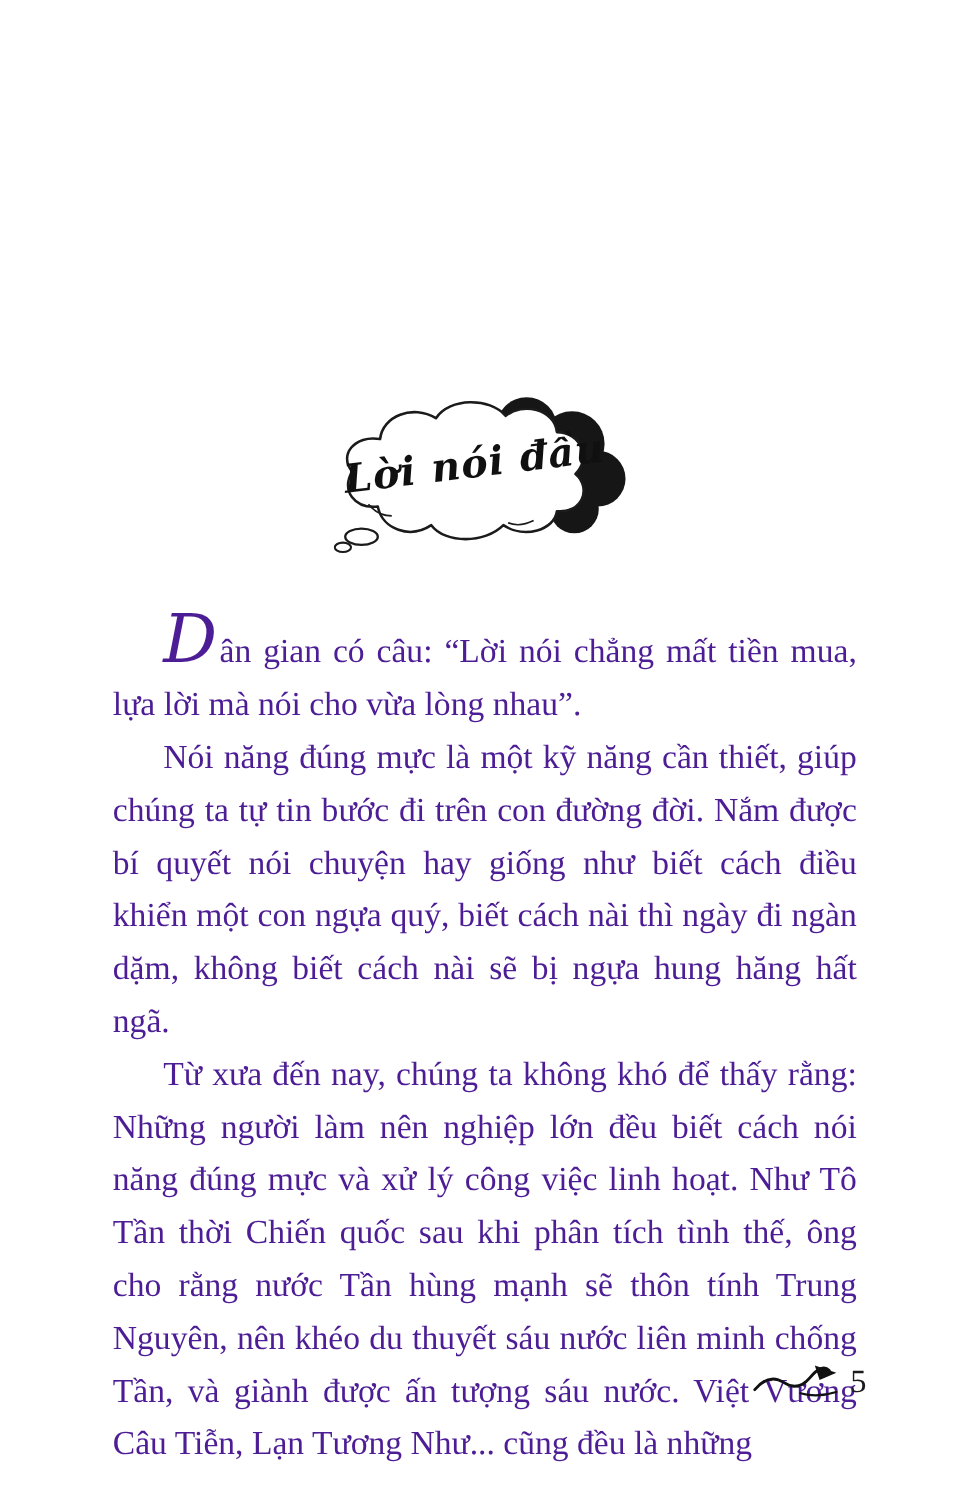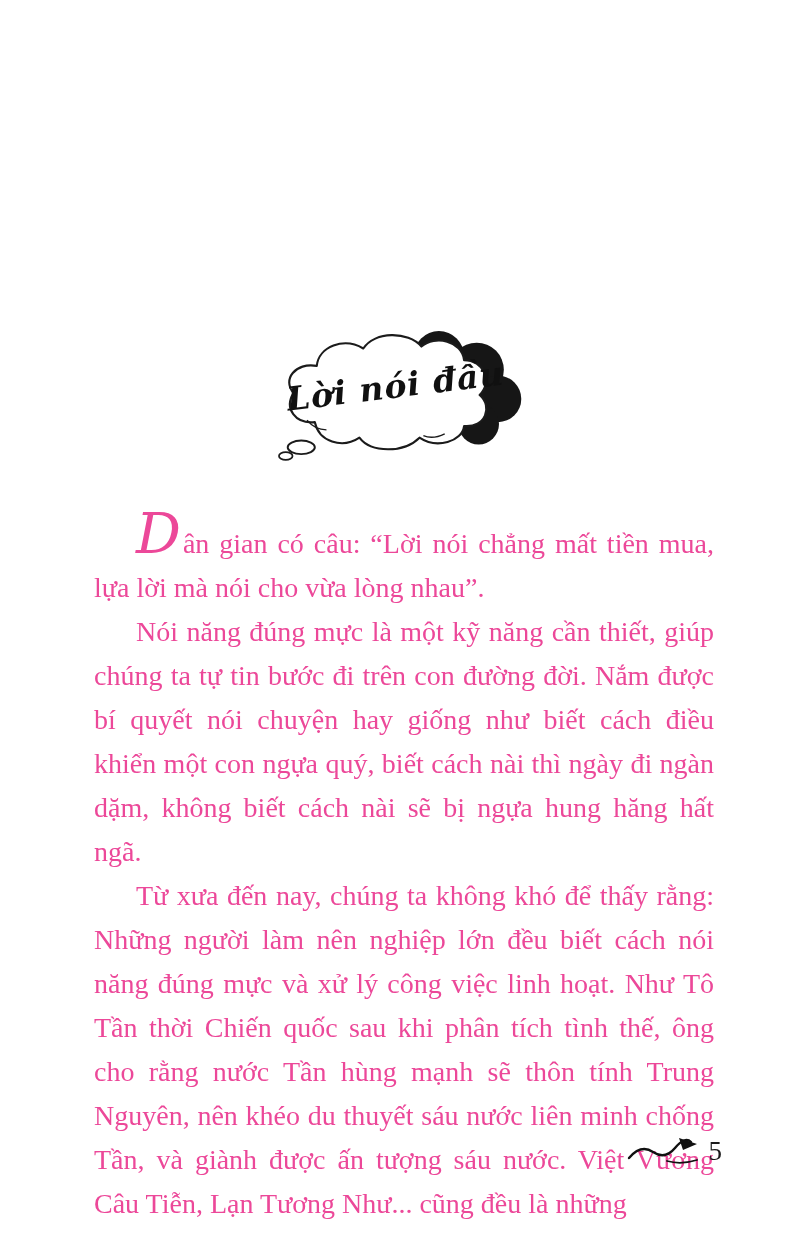--- a/index.html
+++ b/index.html
@@ -39,21 +39,21 @@
   }
 
   
   .body-text {
     position: absolute;
     left: 94px; top: 512px;
     width: 620px;
     font-size: 28px;
     line-height: 44px;
     text-align: justify;
-    color: #ec4899;
+    color: #4c1d95;
   }
   .body-text p { margin: 0; text-indent: 42px; }
   .dropcap {
     font-family: "DejaVu Serif", serif;
     font-style: italic;
     font-size: 56px;
     line-height: 44px;
     letter-spacing: 2px;
   }
 

